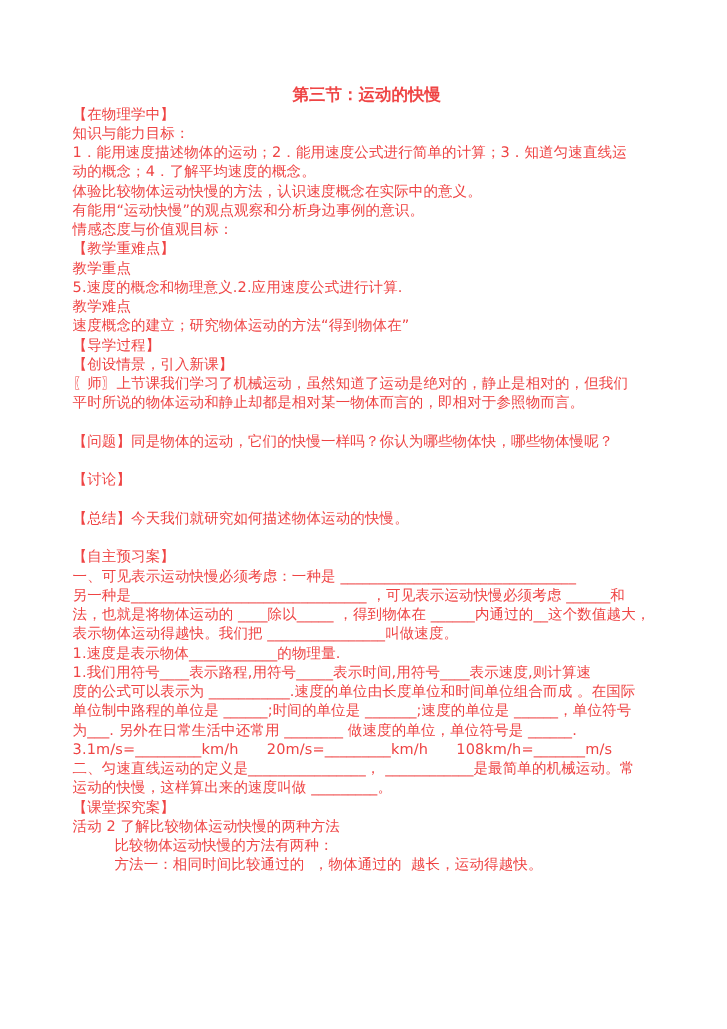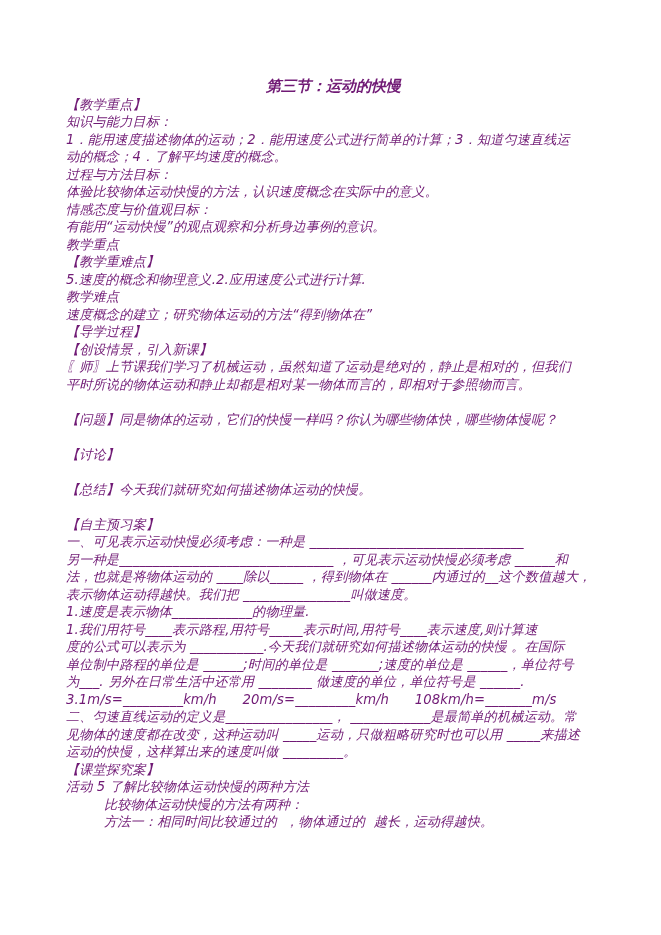--- a/index.html
+++ b/index.html
@@ -5,24 +5,23 @@
   html, body {
     margin: 0;
     padding: 0;
     background: #ffffff;
   }
   .page {
     position: relative;
     width: 661px;
     height: 935px;
     background: #ffffff;
-    color: #701a75;
+    color: #ef4444;
     overflow: hidden;
     font-family: "DejaVu Sans", "Liberation Sans", sans-serif;
-    font-style: italic;
   }
   .content {
     padding: 78px 60px 0 66px;
   }
   .doc-title {
     text-align: center;
     font-weight: bold;
     font-size: 15px;
     line-height: 17.5px;
     white-space: pre;
@@ -41,30 +40,29 @@
     padding-left: 38px;
   }
 </style>
 </head>
 <body>
 
 <div class="page">
   <div class="content">
     <div class="doc-title">第三节：运动的快慢</div>
     <div id="lines-container">
-        <div class="line">【教学重点】</div>
+        <div class="line">【在物理学中】</div>
         <div class="line">知识与能力目标：</div>
         <div class="line">1．能用速度描述物体的运动；2．能用速度公式进行简单的计算；3．知道匀速直线运</div>
         <div class="line">动的概念；4．了解平均速度的概念。</div>
-        <div class="line">过程与方法目标：</div>
         <div class="line">体验比较物体运动快慢的方法，认识速度概念在实际中的意义。</div>
+        <div class="line">有能用“运动快慢”的观点观察和分析身边事例的意识。</div>
         <div class="line">情感态度与价值观目标：</div>
-        <div class="line">有能用“运动快慢”的观点观察和分析身边事例的意识。</div>
+        <div class="line">【教学重难点】</div>
         <div class="line">教学重点</div>
-        <div class="line">【教学重难点】</div>
         <div class="line">5.速度的概念和物理意义.2.应用速度公式进行计算.</div>
         <div class="line">教学难点</div>
         <div class="line">速度概念的建立；研究物体运动的方法“得到物体在”</div>
         <div class="line">【导学过程】</div>
         <div class="line">【创设情景，引入新课】</div>
         <div class="line">〖师〗上节课我们学习了机械运动，虽然知道了运动是绝对的，静止是相对的，但我们</div>
         <div class="line">平时所说的物体运动和静止却都是相对某一物体而言的，即相对于参照物而言。</div>
         <div class="line blank"></div>
         <div class="line">【问题】同是物体的运动，它们的快慢一样吗？你认为哪些物体快，哪些物体慢呢？</div>
         <div class="line blank"></div>
@@ -72,26 +70,25 @@
         <div class="line blank"></div>
         <div class="line">【总结】今天我们就研究如何描述物体运动的快慢。</div>
         <div class="line blank"></div>
         <div class="line">【自主预习案】</div>
         <div class="line">一、可见表示运动快慢必须考虑：一种是 ________________________________</div>
         <div class="line">另一种是________________________________ ，可见表示运动快慢必须考虑 ______和</div>
         <div class="line">法，也就是将物体运动的 ____除以_____ ，得到物体在 ______内通过的__这个数值越大，</div>
         <div class="line">表示物体运动得越快。我们把 ________________叫做速度。</div>
         <div class="line">1.速度是表示物体____________的物理量.</div>
         <div class="line">1.我们用符号____表示路程,用符号_____表示时间,用符号____表示速度,则计算速</div>
-        <div class="line">度的公式可以表示为 ___________.今天我们就研究如何描述物体运动的快慢 。在国际</div>
+        <div class="line">度的公式可以表示为 ___________.速度的单位由长度单位和时间单位组合而成 。在国际</div>
         <div class="line">单位制中路程的单位是 ______;时间的单位是 _______;速度的单位是 ______，单位符号</div>
         <div class="line">为___. 另外在日常生活中还常用 ________ 做速度的单位，单位符号是 ______.</div>
         <div class="line">3.1m/s=_________km/h      20m/s=_________km/h      108km/h=_______m/s</div>
         <div class="line">二、匀速直线运动的定义是________________， ____________是最简单的机械运动。常</div>
-        <div class="line">见物体的速度都在改变，这种运动叫 _____运动，只做粗略研究时也可以用 _____来描述</div>
         <div class="line">运动的快慢，这样算出来的速度叫做 _________。</div>
         <div class="line">【课堂探究案】</div>
-        <div class="line">活动 5 了解比较物体运动快慢的两种方法</div>
+        <div class="line">活动 2 了解比较物体运动快慢的两种方法</div>
         <div class="line indent">比较物体运动快慢的方法有两种：</div>
         <div class="line indent">方法一：相同时间比较通过的  ，物体通过的  越长，运动得越快。</div>
       </div>
   </div>
 </div>
 
 </body></html>

